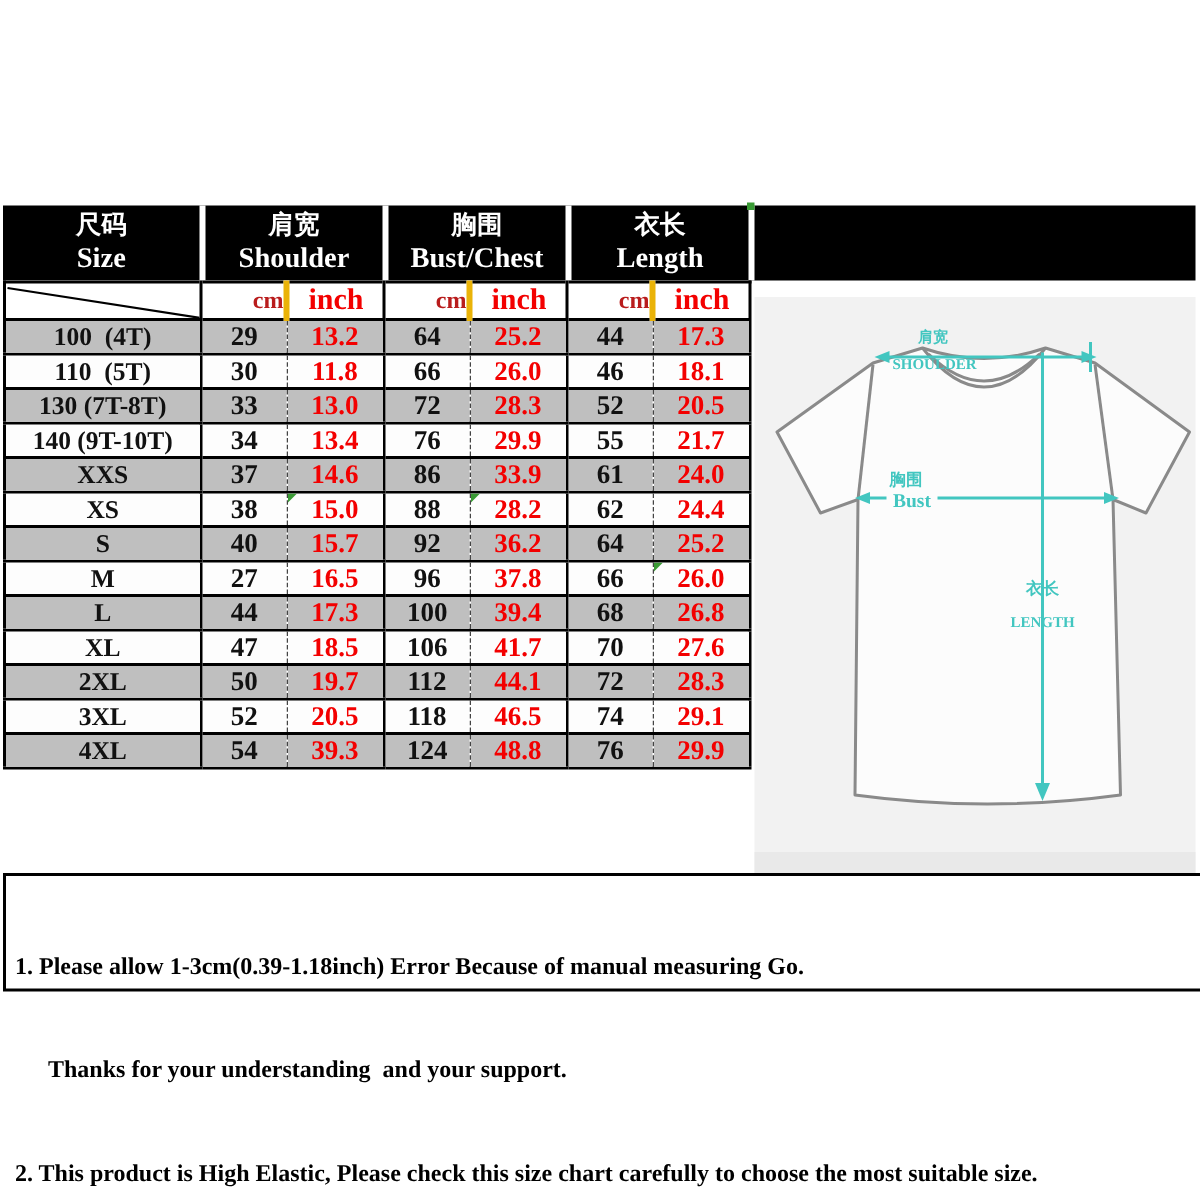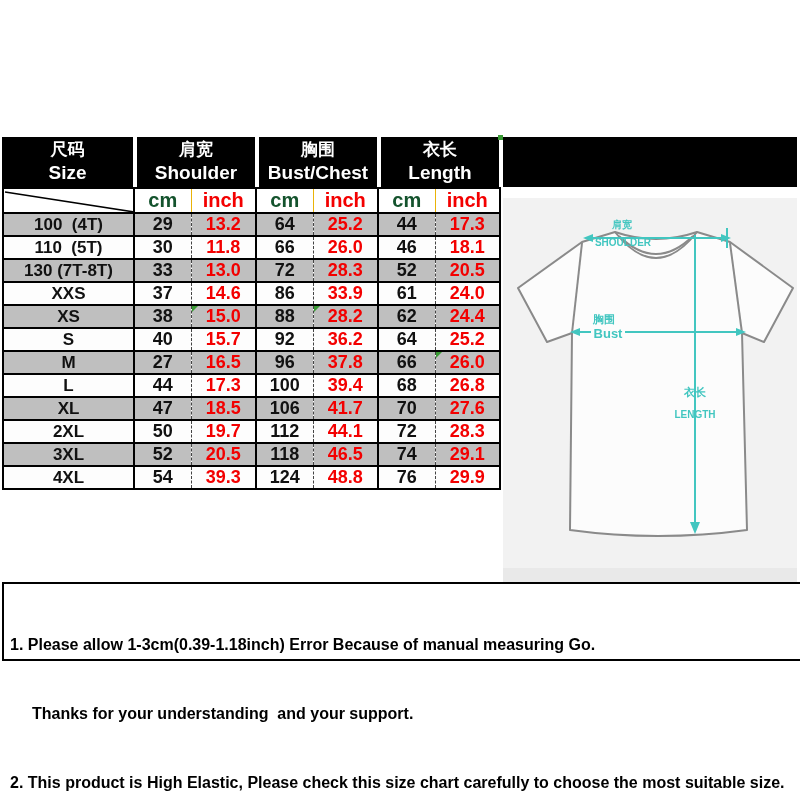--- a/index.html
+++ b/index.html
@@ -1,17 +1,17 @@
 <!DOCTYPE html>
 <html><head>
 <meta charset="utf-8">
 <style>
   html,body{margin:0;padding:0;background:#fff;}
   .page{position:relative;width:800px;height:800px;background:#ffffff;overflow:hidden;
-        font-family:Liberation Sans, sans-serif;}
+        font-family:Liberation Serif, serif;}
 
   
   .header-band{position:absolute;left:2px;top:137px;width:795px;height:50px;background:#000;}
   .hcell{position:absolute;top:0;height:100%;display:flex;flex-direction:column;
          align-items:center;justify-content:center;color:#fff;font-weight:bold;line-height:1.3;}
   .hcell .zh{font-size:17px;}
   .hcell .en{font-size:19px;}
   .hsep{position:absolute;top:0;height:100%;width:4px;background:#fff;}
   .htick{position:absolute;width:5px;height:5px;background:#3a9b35;top:-2px;}
 
@@ -21,22 +21,22 @@
   .size-table td{text-align:center;vertical-align:middle;padding:0;position:relative;
         border-bottom:2px solid #000;overflow:hidden;}
   .size-table thead tr{height:25px;}
   .size-table tbody tr{height:21px;}
   .size-table tbody tr:nth-child(odd) td{background:#bfbfbf;}
   .size-table tbody tr:nth-child(even) td{background:#fdfdfd;}
   .size-table tbody td{font-size:18px;color:#111;}
   .size-table td.c-size{font-size:17px;white-space:pre;}
   .size-table td.c-cm{border-left:2px solid #000;}
   .size-table tbody td.c-in{border-left:1px dashed #444;color:#f30000;}
-  .size-table thead td.t-in{border-left:1px solid #eab308;color:#f30000;font-size:20px;text-align:center;}
-  .size-table thead td.t-cm{border-left:2px solid #000;font-size:20px;color:#14532d;}
+  .size-table thead td.t-in{border-left:4px solid #eab308;color:#f30000;font-size:20px;text-align:center;}
+  .size-table thead td.t-cm{border-left:2px solid #000;font-size:16px;color:#b91c1c;text-align:right;}
   .size-table thead td.t-size svg{position:absolute;left:0;top:0;}
   td.gmark::before{content:"";position:absolute;left:0;top:0;width:0;height:0;
         border-top:6px solid #3a9b35;border-right:6px solid transparent;}
 
   
   .panel{position:absolute;left:503px;top:198px;width:294px;height:384px;background:#f2f2f2;}
   .panel-strip{position:absolute;left:0;bottom:0;width:100%;height:14px;background:#e9e9e9;}
   .panel svg{position:absolute;left:0;top:0;}
 
   
@@ -121,20 +121,29 @@
       <tr>
         <td class="c-size">130 (7T-8T)</td>
         <td class="c-cm">33</td>
         <td class="c-in">13.0</td>
         <td class="c-cm">72</td>
         <td class="c-in">28.3</td>
         <td class="c-cm">52</td>
         <td class="c-in">20.5</td>
       </tr>
       <tr>
+        <td class="c-size">140 (9T-10T)</td>
+        <td class="c-cm">34</td>
+        <td class="c-in">13.4</td>
+        <td class="c-cm">76</td>
+        <td class="c-in">29.9</td>
+        <td class="c-cm">55</td>
+        <td class="c-in">21.7</td>
+      </tr>
+      <tr>
         <td class="c-size">XXS</td>
         <td class="c-cm">37</td>
         <td class="c-in">14.6</td>
         <td class="c-cm">86</td>
         <td class="c-in">33.9</td>
         <td class="c-cm">61</td>
         <td class="c-in">24.0</td>
       </tr>
       <tr>
         <td class="c-size">XS</td>

